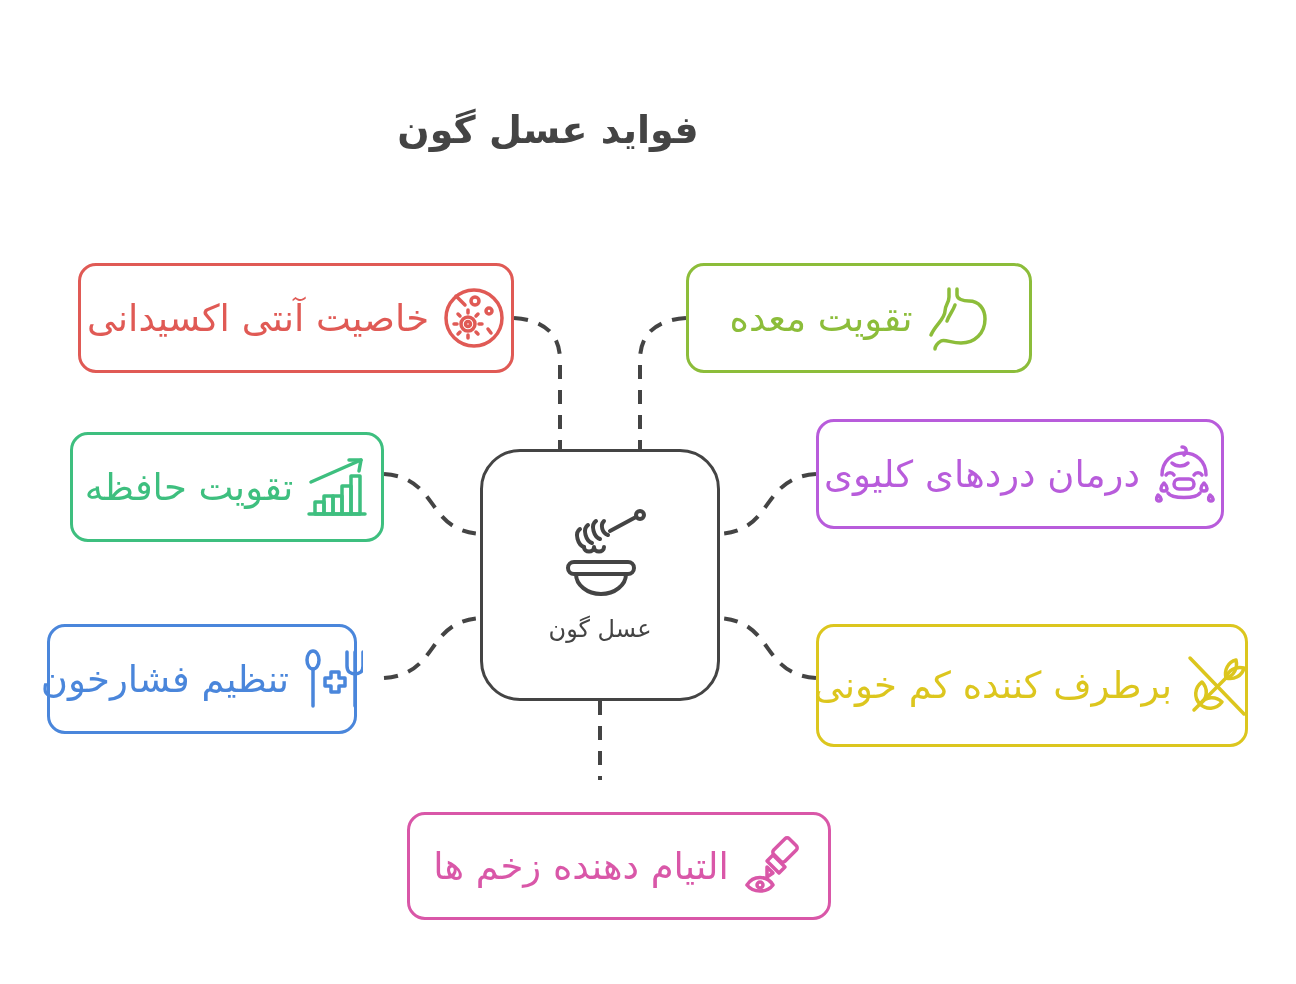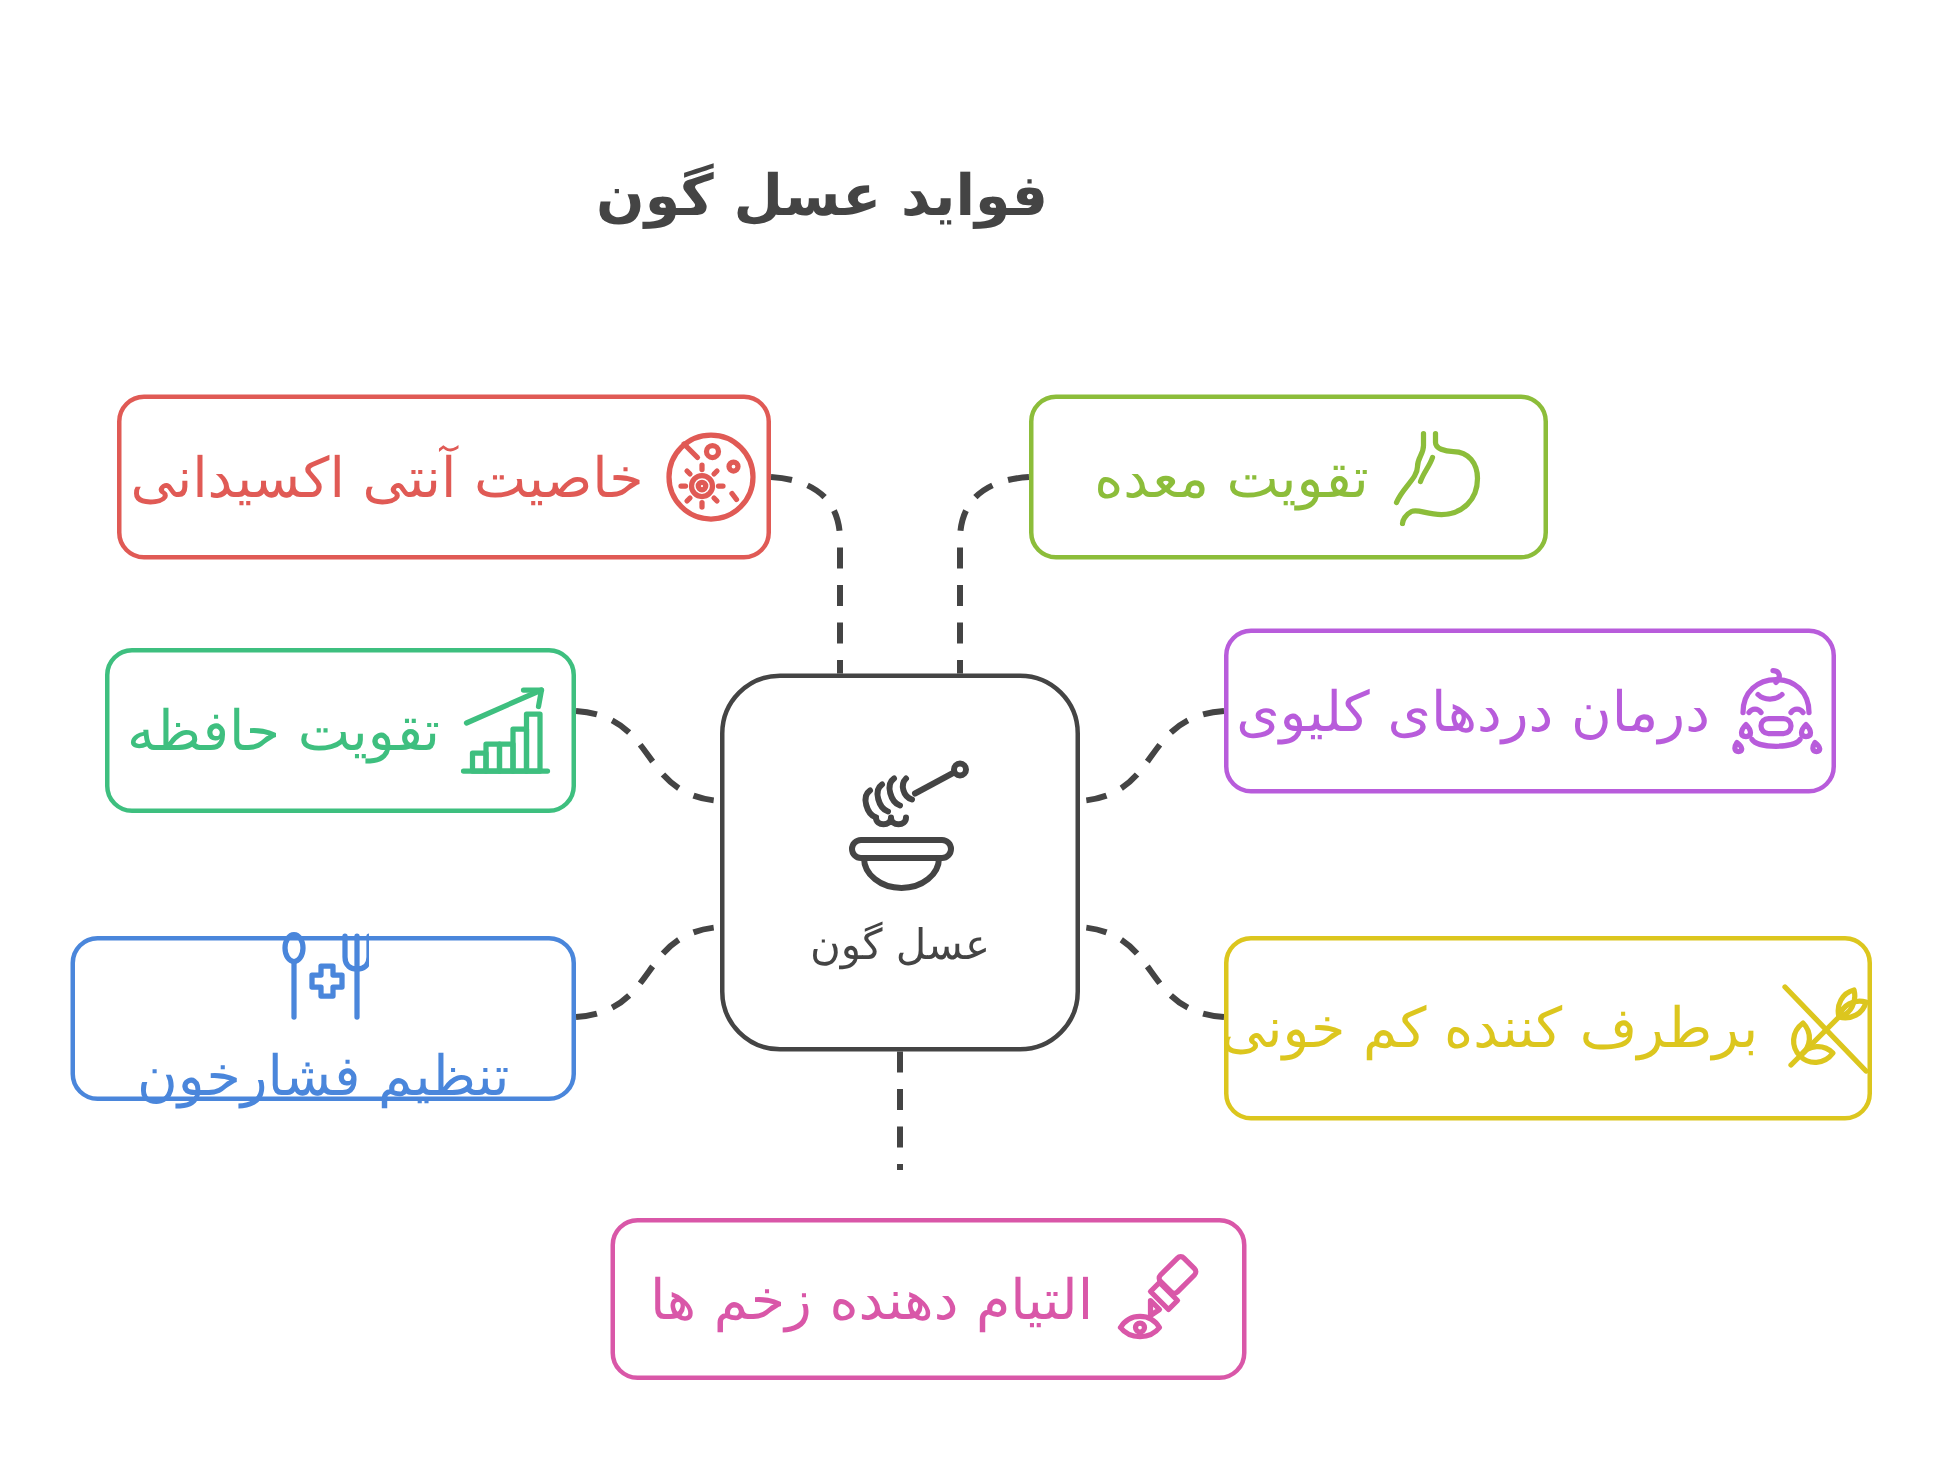--- a/index.html
+++ b/index.html
@@ -3,21 +3,21 @@
 <meta charset="utf-8">
 <style>
   html, body { margin: 0; padding: 0; background: #ffffff; }
   body { width: 1296px; height: 984px; position: relative; overflow: hidden; font-family: "DejaVu Sans", sans-serif; }
   .title { position: absolute; left: 0; width: 1096px; top: 108px; text-align: center; font-size: 38px; font-weight: bold; color: #444444; direction: rtl; }
   svg.links { position: absolute; left: 0; top: 0; }
   .box { position: absolute; box-sizing: border-box; border: 3px solid; border-radius: 18px; background: #fff; display: flex; align-items: center; justify-content: center; direction: rtl; gap: 14px; }
   .box .label { font-size: 37px; white-space: nowrap; }
   .box svg { flex: 0 0 auto; }
   .center { position: absolute; left: 480px; top: 449px; width: 240px; height: 252px; box-sizing: border-box; border: 3px solid #444; border-radius: 40px; background: #fff; display: flex; flex-direction: column; align-items: center; justify-content: center; }
-  .center .label { font-size: 28px; color: #444; direction: rtl; margin-top: 8px; }
+  .center .label { font-size: 24px; color: #444; direction: rtl; margin-top: 8px; }
 </style>
 </head>
 <body>
 
 <div class="title">فواید عسل گون</div>
 
 <svg class="links" width="1296" height="984">
   <g fill="none" stroke="#444" stroke-width="4" stroke-dasharray="14 11" stroke-linecap="butt">
 
     <path d="M514 318 C 545 320, 560 335, 560 360 L 560 449"></path>
@@ -92,21 +92,21 @@
     <path d="M20 20 c4 4 12 4 16 0"></path>
     <path d="M14 32 c2 -3 6 -3 8 0 M42 32 c2 -3 6 -3 8 0"></path>
     <rect x="22" y="36" width="20" height="10" rx="5"></rect>
     <path d="M12 40 c-4 4 -4 8 0 8 c4 0 4 -4 0 -8z M52 40 c-4 4 -4 8 0 8 c4 0 4 -4 0 -8z"></path>
     <path d="M6 52 c-2 3 -2 6 1 6 c3 0 3 -3 -1 -6z M58 52 c-2 3 -2 6 1 6 c3 0 3 -3 -1 -6z"></path>
     <path d="M16 50 c4 6 28 6 32 0"></path>
   </svg>
   <span class="label" style="color:#B85CDB;">درمان دردهای کلیوی</span>
 </div>
 
-<div class="box" style="left:47px; top:624px; width:337px; height:110px; border-color:#4A86DB;flex-direction:column;">
+<div class="box" style="left:47px; top:624px; width:310px; height:110px; border-color:#4A86DB;">
   <svg width="60" height="62" viewBox="0 0 60 62" fill="none" stroke="#4A86DB" stroke-width="3.5" stroke-linecap="round" stroke-linejoin="round">
     <ellipse cx="10" cy="12" rx="6" ry="9"></ellipse>
     <line x1="10" y1="21" x2="10" y2="58"></line>
     <path d="M44 4 v14 c0 6 4 8 8 8 c4 0 8 -2 8 -8 v-14"></path>
     <line x1="52" y1="4" x2="52" y2="58"></line>
     <path d="M22 30 h6 v-6 h8 v6 h6 v8 h-6 v6 h-8 v-6 h-6z"></path>
   </svg>
   <span class="label" style="color:#4A86DB;">تنظیم فشارخون</span>
 </div>
 

